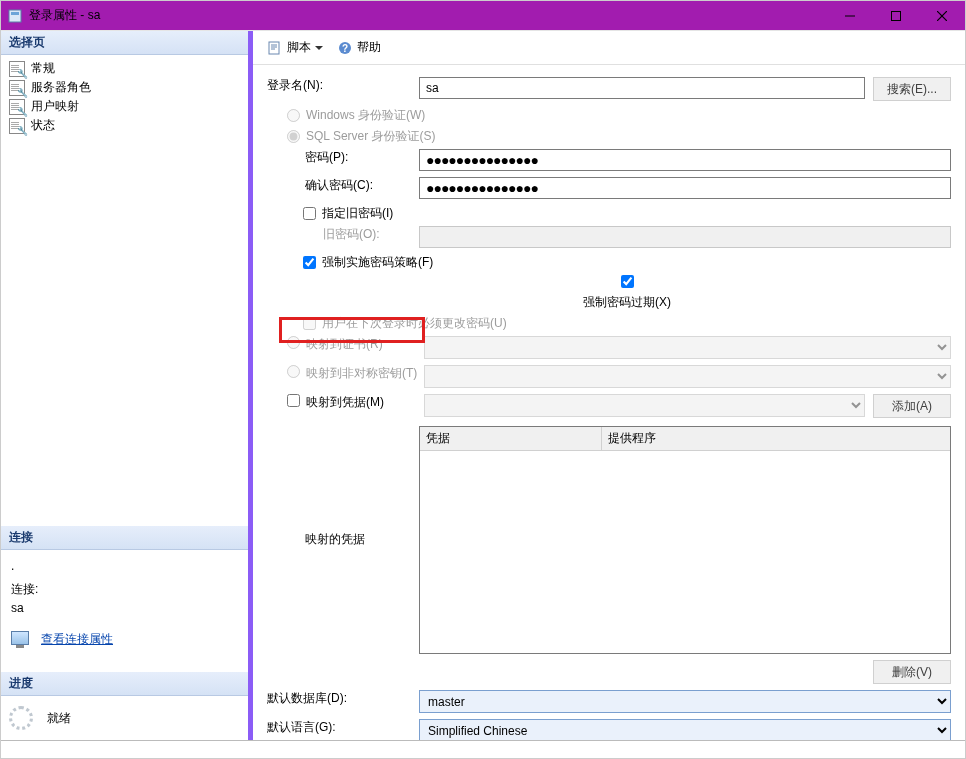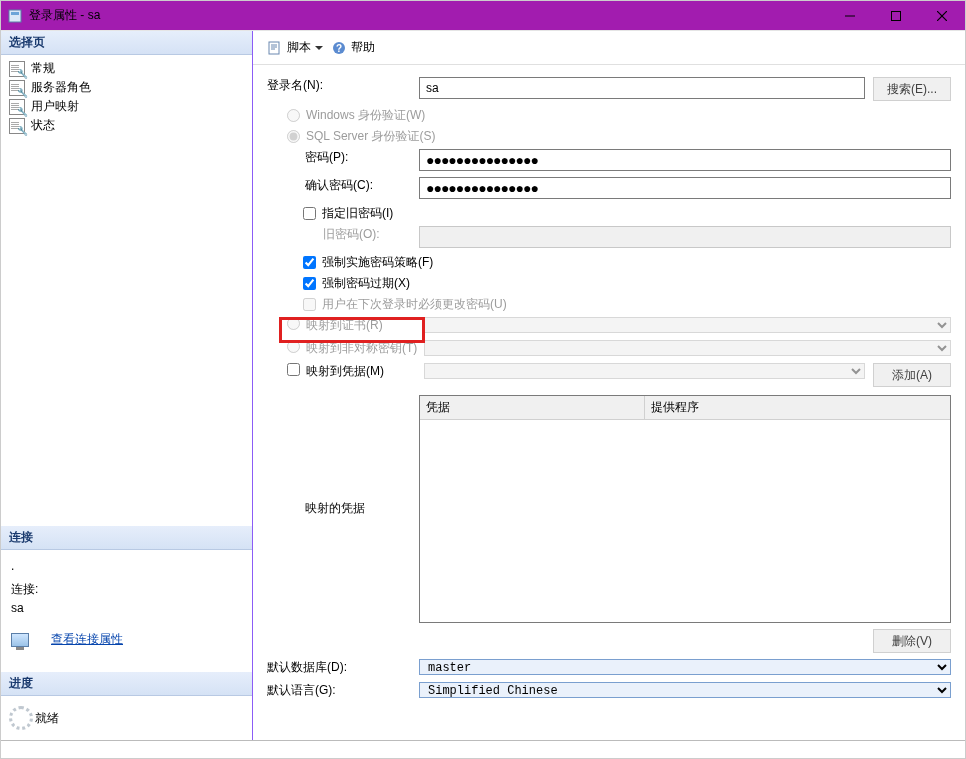--- a/index.html
+++ b/index.html
@@ -36,21 +36,21 @@
   cursor: default;
 }
 
 .body-area {
   display: flex;
   height: calc(100% - 30px - 18px);
 }
 
 .left-pane {
   width: 252px;
-  border-right: 1px solid #8b5cf6;
+  border-right: 5px solid #8b5cf6;
   display: flex;
   flex-direction: column;
   background: #fff;
 }
 .panel-header {
   background: linear-gradient(#e6eefb, #d5e2f5);
   border-bottom: 1px solid #b8c9e3;
   padding: 3px 8px;
   font-weight: bold;
   color: #1a3a6e;
@@ -92,54 +92,55 @@
   line-height: 10px;
   color: #c89b2c;
 }
 
 .left-flex { flex: 1; }
 
 .conn-panel { padding: 6px 10px 10px 10px; font-size: 12px; }
 .conn-label { margin-top: 8px; color: #000; }
 .conn-val { margin-top: 3px; color: #000; }
 .view-props {
-  display: flex; align-items: center; gap: 22px;
+  display: flex; gap: 12px;
   margin-top: 16px;
 }
 .view-props a { color: #0645ad; text-decoration: underline; cursor: pointer; }
 .mon-icon {
   width: 18px; height: 14px;
   background: linear-gradient(#cfe6ff,#9bc3e8);
   border: 1px solid #5a7ea8;
   position: relative;
 }
 .mon-icon::after {
   content: '';
   position: absolute;
   left: 4px; bottom: -4px; width: 8px; height: 3px;
   background: #888;
 }
 
-.progress-panel { padding: 10px 8px 10px 8px; display: flex; align-items: center; gap: 2px; }
+.progress-panel { padding: 10px 8px 10px 8px; display: flex; align-items: center; gap: 14px; }
 .spinner {
   width: 24px; height: 24px;
   border-radius: 50%;
   border: 3px dotted #c0c8d0;
   display: inline-block;
 }
 
 .right-pane {
   flex: 1;
   display: flex;
   flex-direction: column;
   padding: 0;
 }
 .toolbar {
   height: 34px;
   display: flex; align-items: center;
+  gap: 6px;
   padding: 0 10px;
   border-bottom: 1px solid #e0e0e0;
 }
 .tool-btn { display: flex; align-items: center; gap: 4px; padding: 3px 4px; cursor: default; }
 .drop-arrow {
   width: 0; height: 0;
   border-left: 4px solid transparent;
   border-right: 4px solid transparent;
   border-top: 4px solid #333;
 }
@@ -207,29 +208,29 @@
 .cred-header {
   display: flex;
   background: #f0f0f0;
   border-bottom: 1px solid #d0d0d0;
 }
 .cred-header > div {
   padding: 3px 6px;
   border-right: 1px solid #d0d0d0;
 }
 .cred-header > div:last-child { border-right: none; }
-.col1 { width: 225px; }
+.col1 { width: 182px; }
 .col2 { flex: 1; }
 
 .sel {
   flex: 1;
-  height: 16px;
+  height: 23px;
   border: 1px solid #7a9fcf;
   background: #eaf1fb;
-  font-family: Liberation Mono, monospace;
+  font-family: Liberation Sans, sans-serif;
   font-size: 12px;
   padding: 0 4px;
 }
 .sel.disabled-sel {
   background: #f0f0f0;
   border-color: #c8c8c8;
   color: #666;
 }
 
 .bottom-hr {
@@ -382,21 +383,21 @@
 
       <div class="form-row">
         <div class="lbl disabled" style="padding-left:56px;">旧密码(O):</div>
         <input class="txt" disabled="" style="">
       </div>
 
       <div class="check-row indent2">
         <input type="checkbox" checked="" style="">
         <span>强制实施密码策略(F)</span>
       </div>
-      <div class="check-row indent2" style="position:relative;">
+      <div class="check-row indent2" style="position:relative;flex-direction:column;">
         <input type="checkbox" checked="" style="">
         <span>强制密码过期(X)</span>
       </div>
       <div class="check-row indent2">
         <input type="checkbox" disabled="" style="">
         <span class="disabled">用户在下次登录时必须更改密码(U)</span>
       </div>
 
       <div class="form-row" style="margin-top:2px;">
         <div style="width:20px;"></div>

